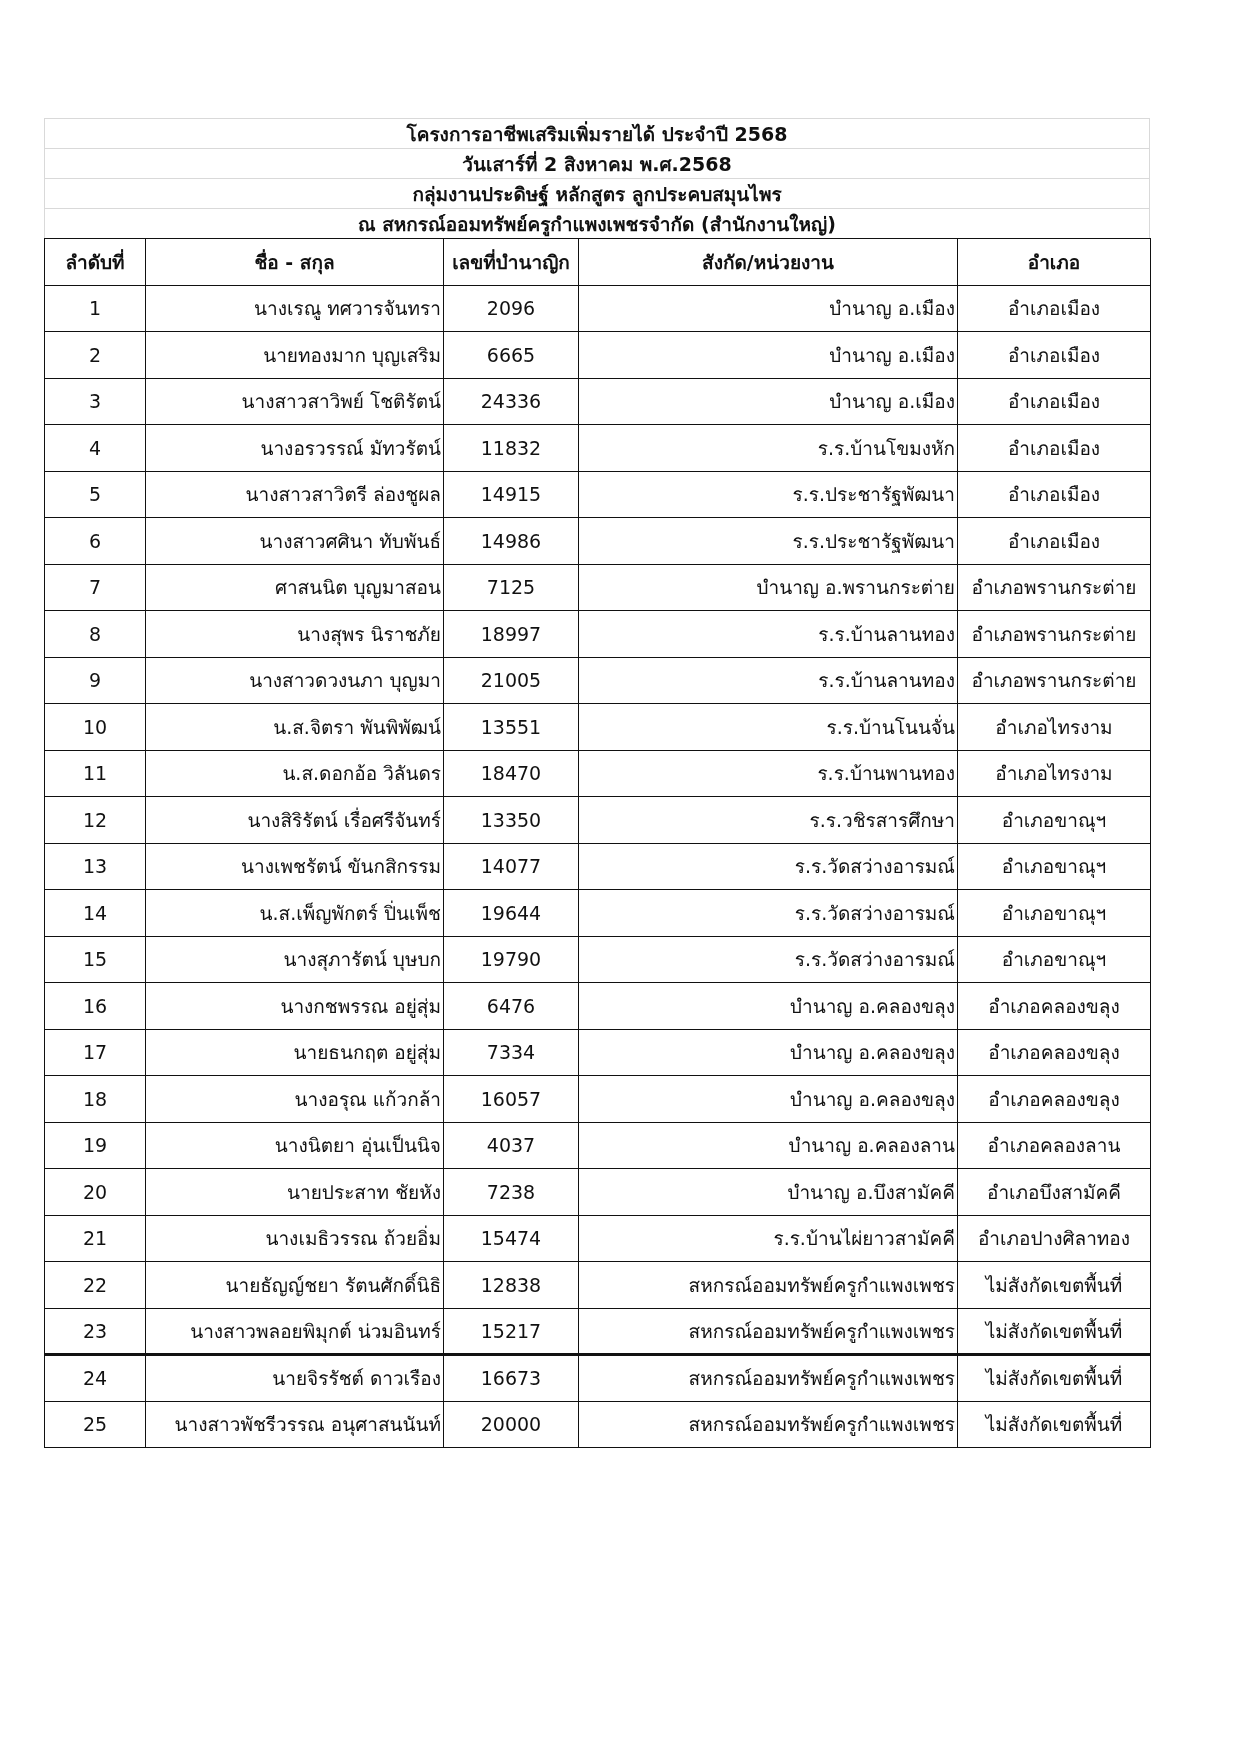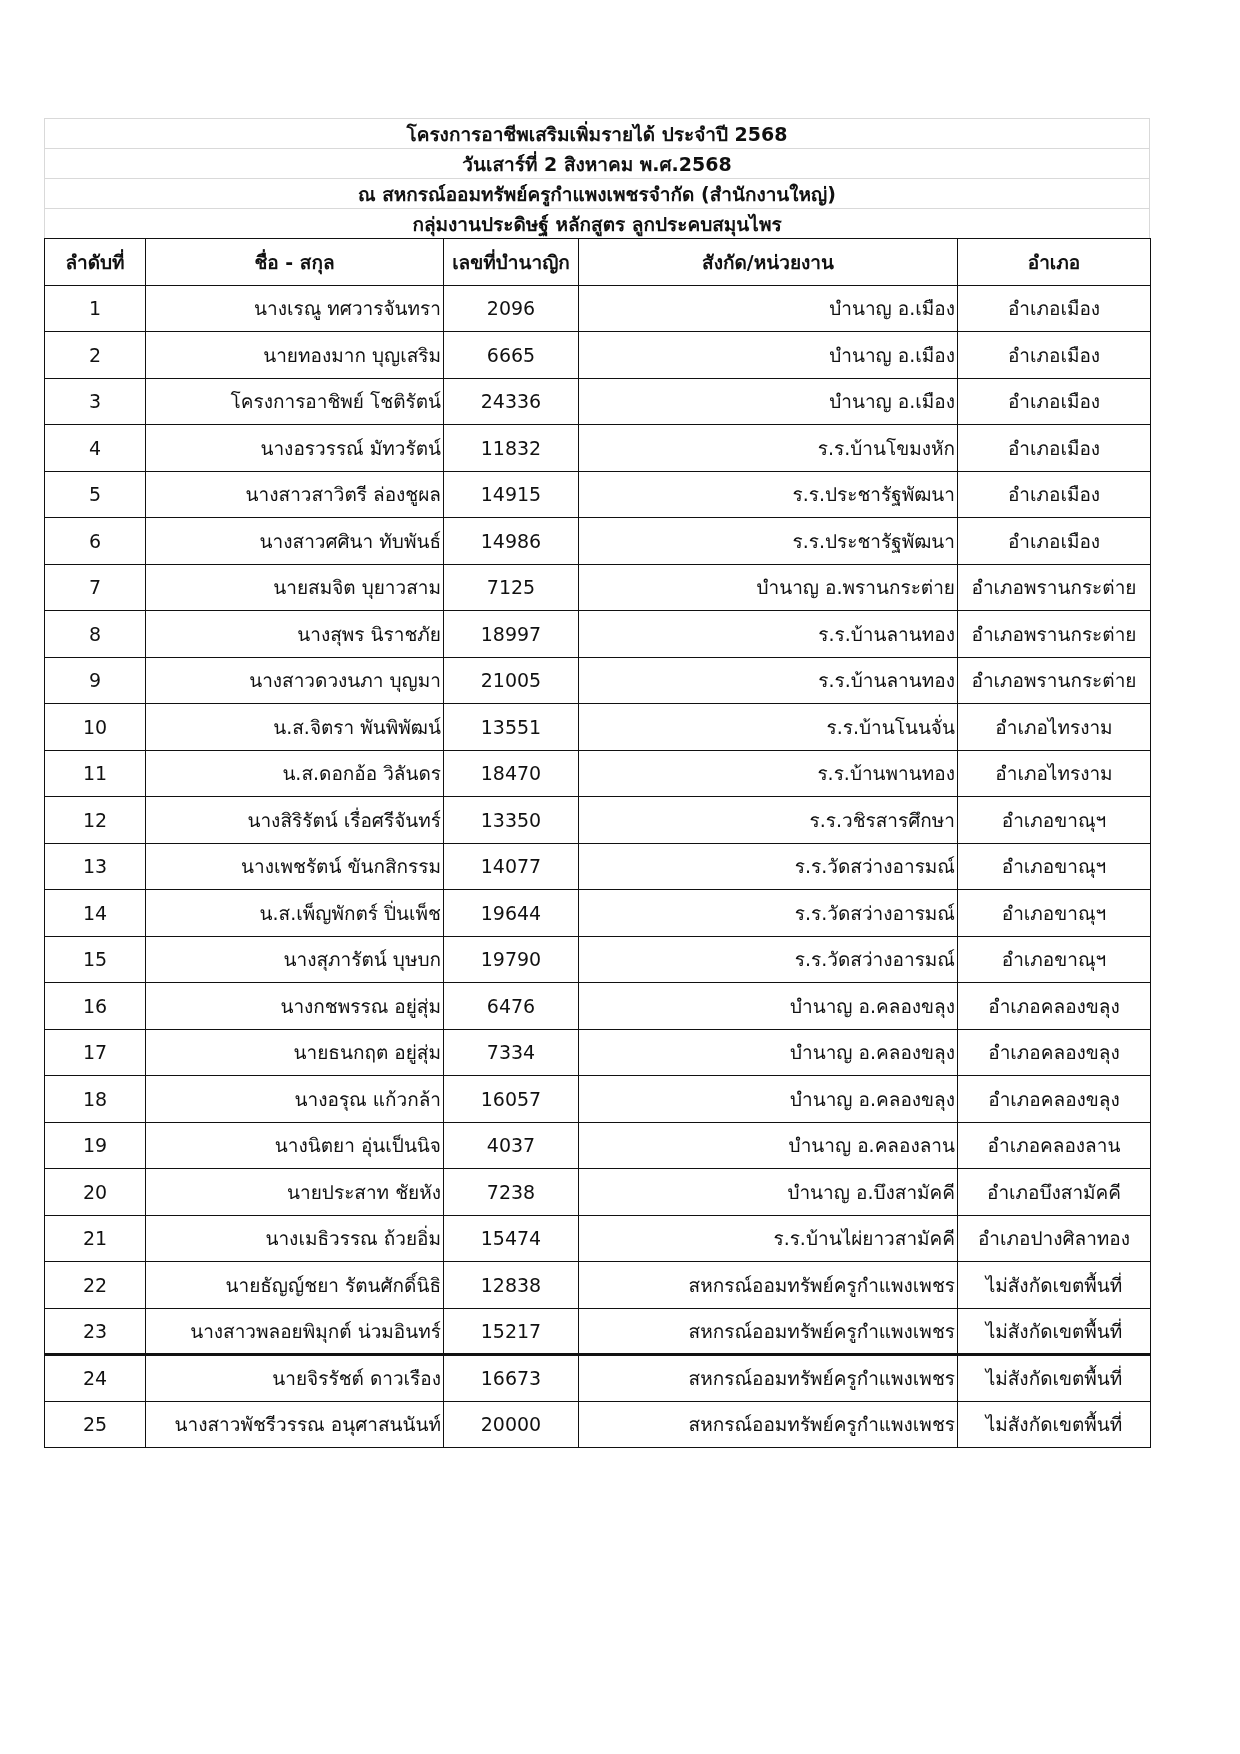--- a/index.html
+++ b/index.html
@@ -17,22 +17,22 @@
   td.c { text-align: center; }
   td.l { text-align: right; }
   tr.thick-top td { border-top: 3px solid #111; }
 </style>
 </head>
 <body>
 
 <div class="sheet">
   <div class="title-row">โครงการอาชีพเสริมเพิ่มรายได้ ประจำปี 2568</div>
   <div class="title-row">วันเสาร์ที่ 2 สิงหาคม พ.ศ.2568</div>
+  <div class="title-row">กลุ่มงานประดิษฐ์ หลักสูตร ลูกประคบสมุนไพร</div>
   <div class="title-row">ณ สหกรณ์ออมทรัพย์ครูกำแพงเพชรจำกัด (สำนักงานใหญ่)</div>
-  <div class="title-row">กลุ่มงานประดิษฐ์ หลักสูตร ลูกประคบสมุนไพร</div>
 
   <table>
     <colgroup>
       <col style="width:101px">
       <col style="width:298px">
       <col style="width:135px">
       <col style="width:379px">
       <col style="width:193px">
     </colgroup>
     <thead>
@@ -54,21 +54,21 @@
         </tr>
         <tr>
           <td class="c">2</td>
           <td class="l">นายทองมาก บุญเสริม</td>
           <td class="c">6665</td>
           <td class="l">บำนาญ อ.เมือง</td>
           <td class="c">อำเภอเมือง</td>
         </tr>
         <tr>
           <td class="c">3</td>
-          <td class="l">โครงการอาชิพย์ โชติรัตน์</td>
+          <td class="l">นางสาวสาวิพย์ โชติรัตน์</td>
           <td class="c">24336</td>
           <td class="l">บำนาญ อ.เมือง</td>
           <td class="c">อำเภอเมือง</td>
         </tr>
         <tr>
           <td class="c">4</td>
           <td class="l">นางอรวรรณ์ มัทวรัตน์</td>
           <td class="c">11832</td>
           <td class="l">ร.ร.บ้านโขมงหัก</td>
           <td class="c">อำเภอเมือง</td>
@@ -82,21 +82,21 @@
         </tr>
         <tr>
           <td class="c">6</td>
           <td class="l">นางสาวศศินา ทับพันธ์</td>
           <td class="c">14986</td>
           <td class="l">ร.ร.ประชารัฐพัฒนา</td>
           <td class="c">อำเภอเมือง</td>
         </tr>
         <tr>
           <td class="c">7</td>
-          <td class="l">นายสมจิต บุยาวสาม</td>
+          <td class="l">ศาสนนิต บุญมาสอน</td>
           <td class="c">7125</td>
           <td class="l">บำนาญ อ.พรานกระต่าย</td>
           <td class="c">อำเภอพรานกระต่าย</td>
         </tr>
         <tr>
           <td class="c">8</td>
           <td class="l">นางสุพร นิราชภัย</td>
           <td class="c">18997</td>
           <td class="l">ร.ร.บ้านลานทอง</td>
           <td class="c">อำเภอพรานกระต่าย</td>

